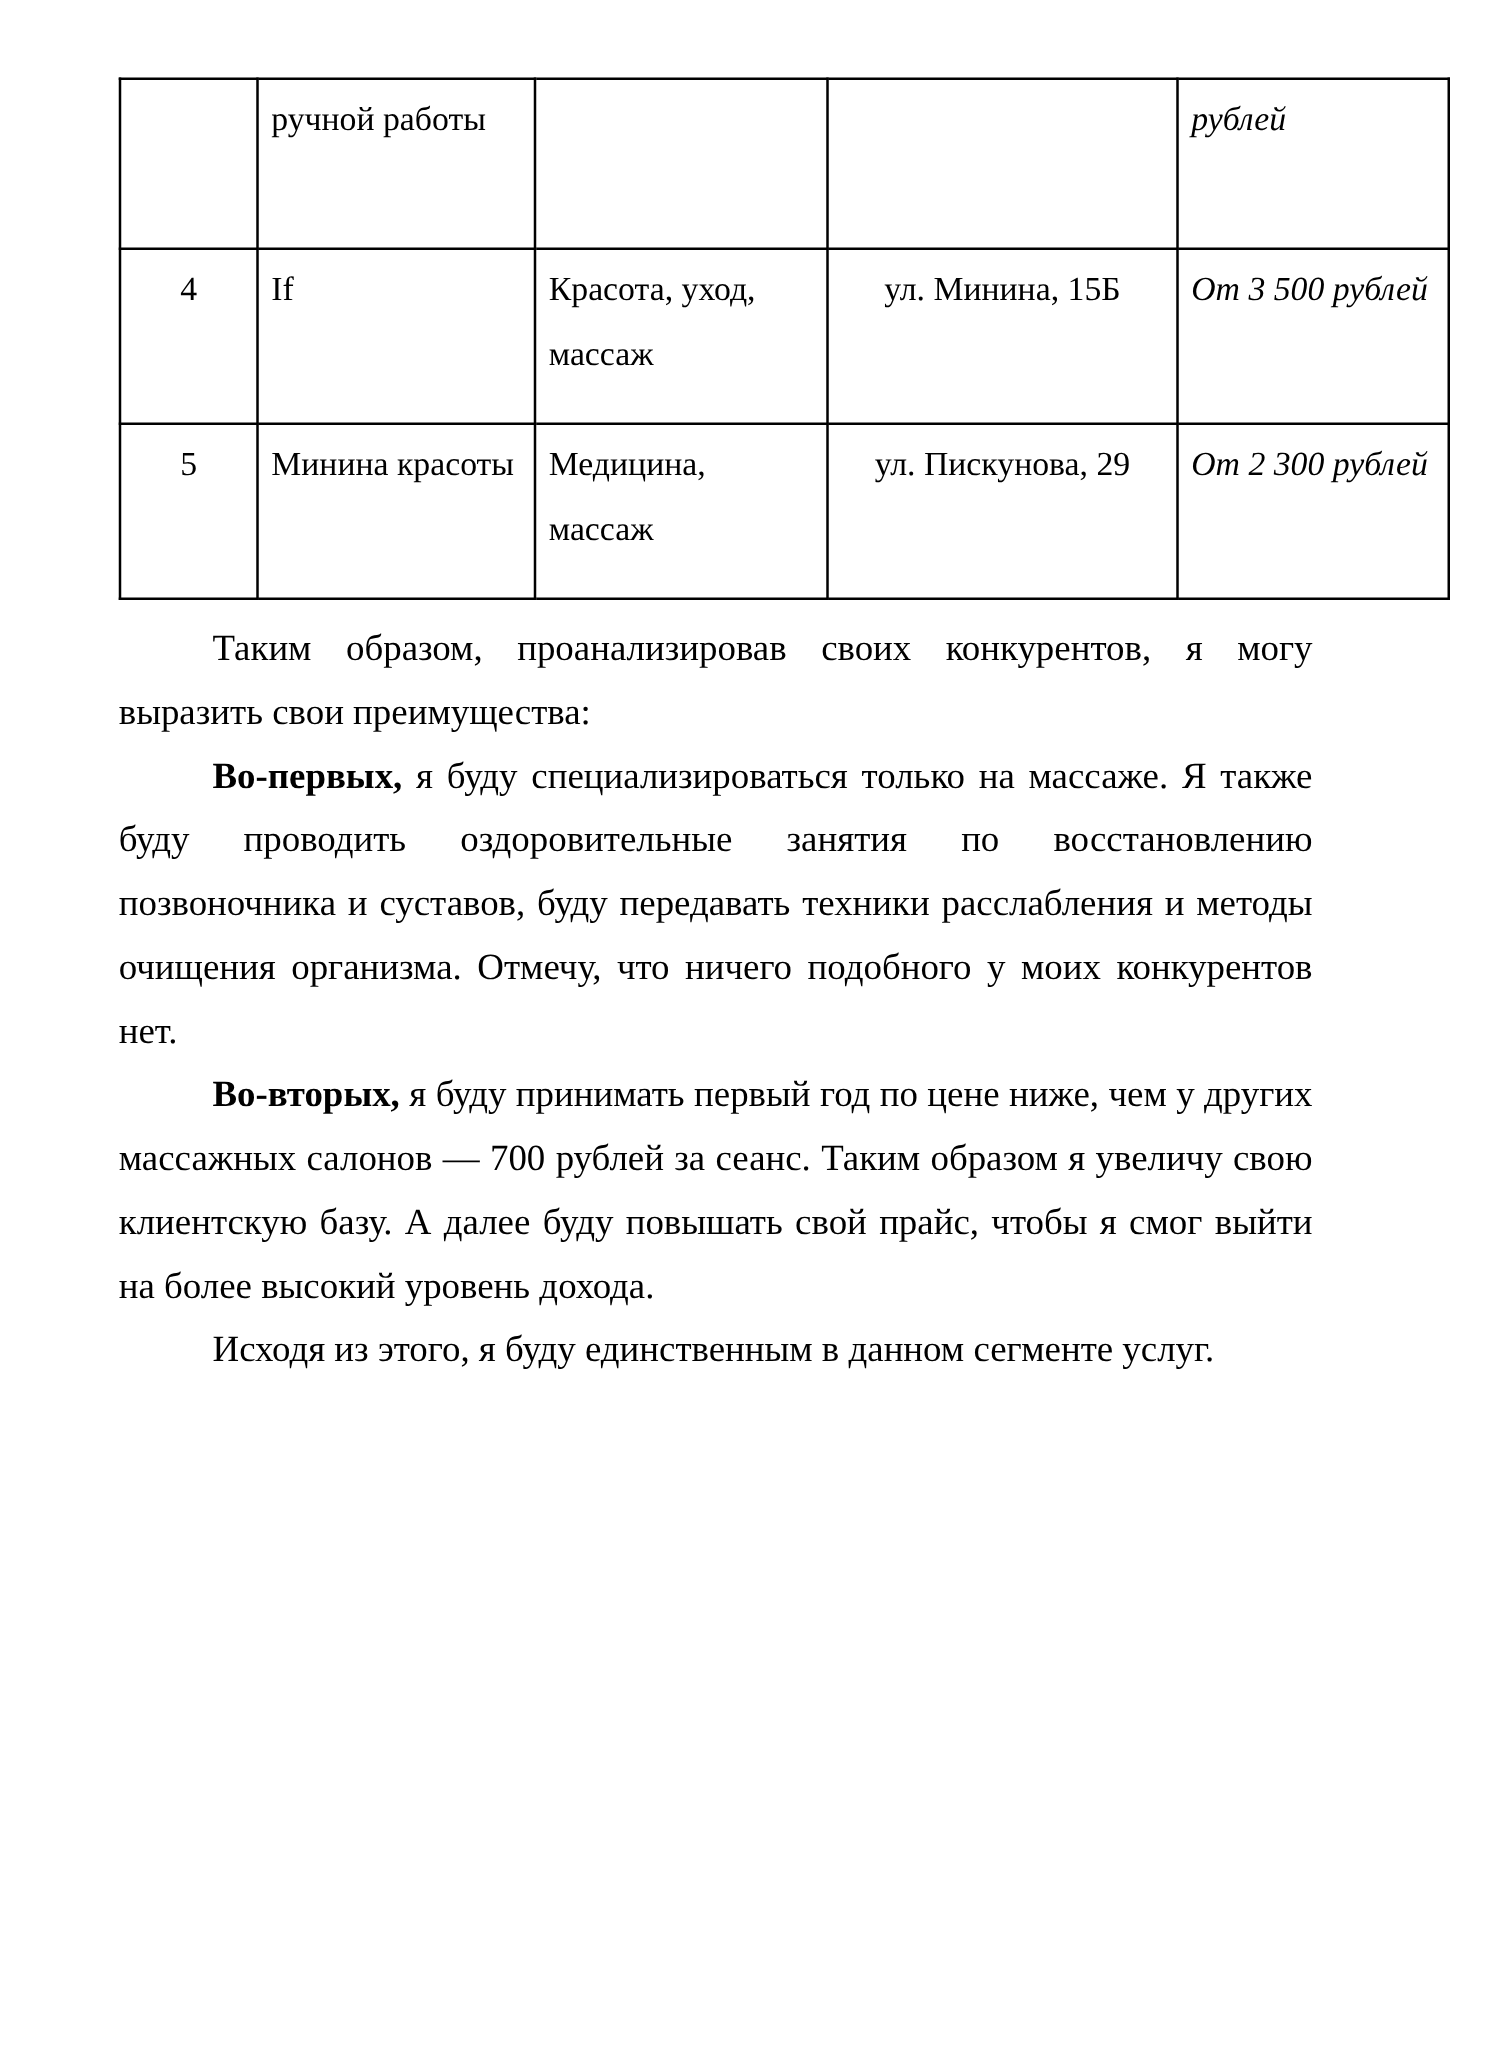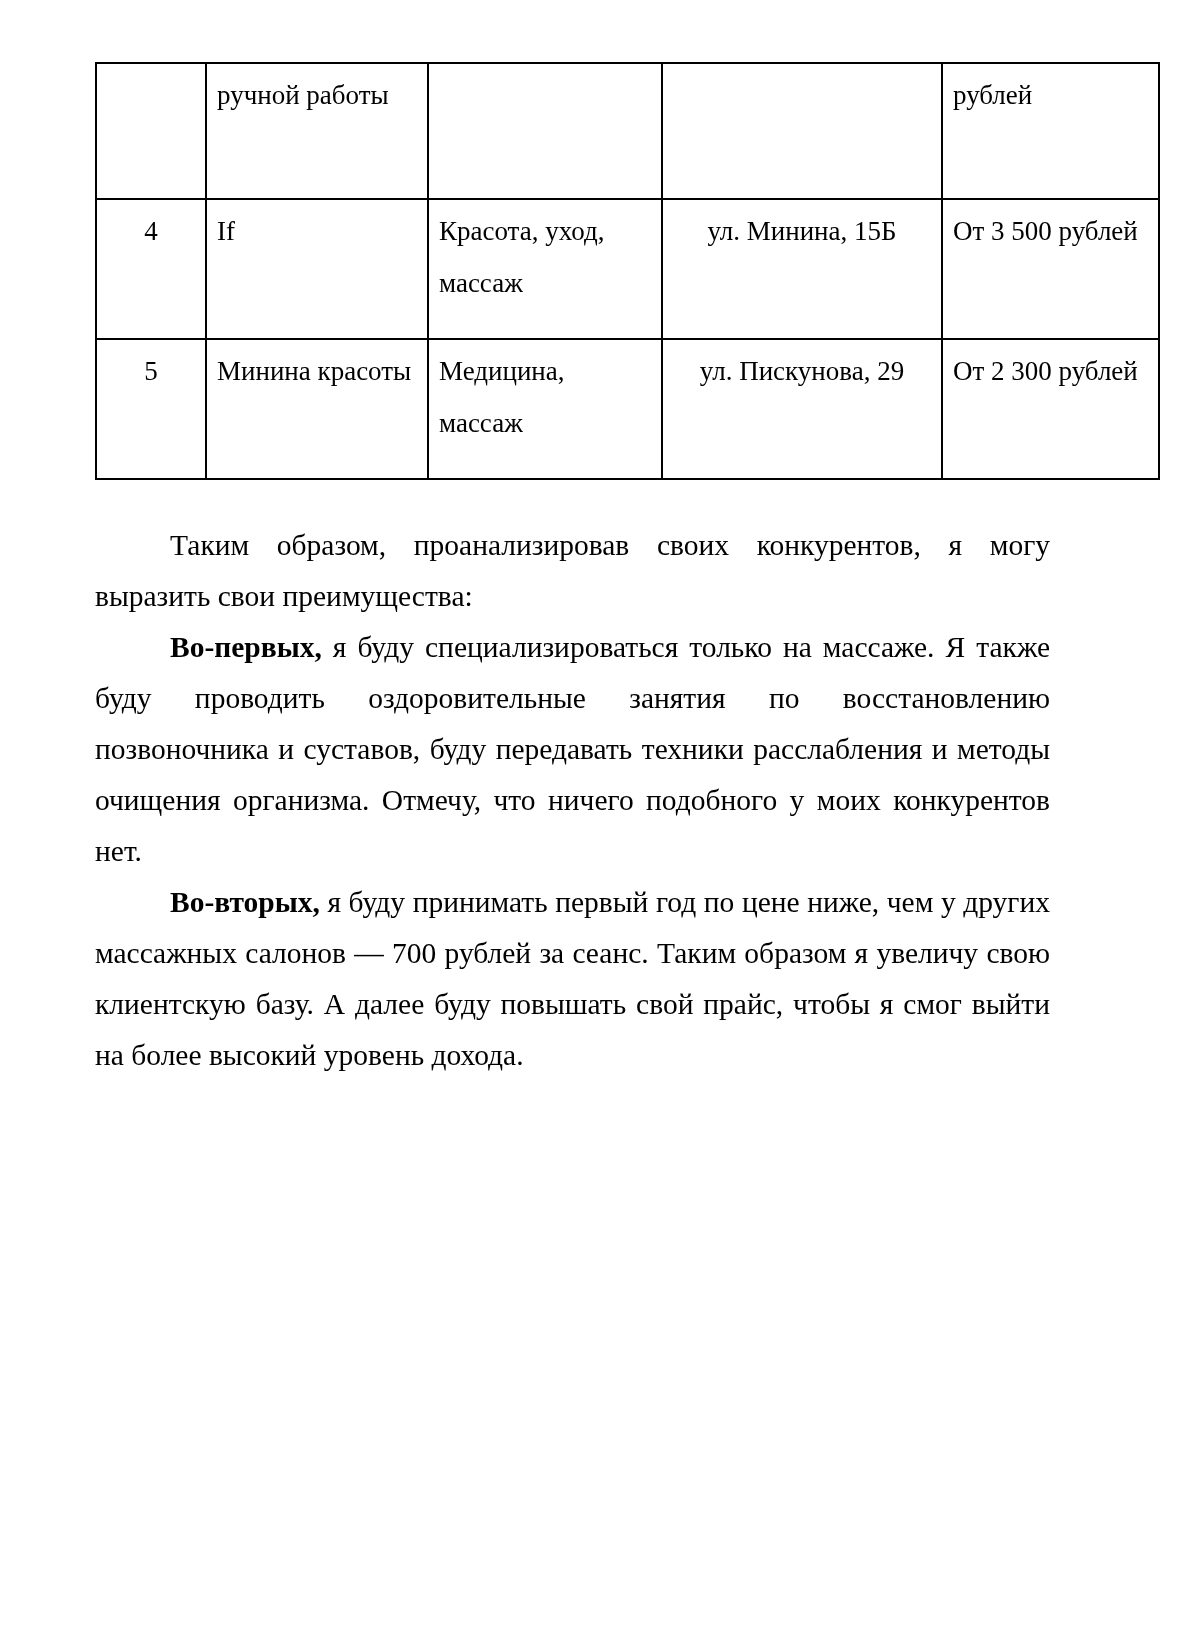--- a/index.html
+++ b/index.html
@@ -48,30 +48,30 @@
     padding: 6px 10px 10px 10px;
     font-family: "Liberation Serif", "DejaVu Serif", serif;
   }
   td.c-num {
     width: 88px;
     text-align: center;
   }
   td.c-name  { width: 200px; }
   td.c-field { width: 212px; margin-left: 26px; }
   td.c-addr  { width: 258px; text-align: center; }
-  td.c-price { width: 195px; }
+  td.c-price { width: 195px; font-style: italic; }
 
   .row-tall td   { height: 118px; }
   .row-norm td   { height: 122px; }
 
   
   .body-text {
     position: absolute;
     left: 95px;
-    top: 520px;
+    top: 494px;
     width: 955px;
   }
   p.para {
     margin: 0 0 0 0;
     font-size: 29.5px;
     line-height: 1.73;
     text-align: justify;
     text-indent: 75px;
     text-justify: inter-word;
     font-family: "Liberation Serif", "DejaVu Serif", serif;
@@ -120,16 +120,17 @@
 
   <div class="body-text">
 
     <p class="para last-line-left"><span>Таким образом, проанализировав своих конкурентов, я могу выразить свои преимущества:</span></p>
 
     <p class="para last-line-left"><span class="lead">Во-первых,</span><span> я буду специализироваться только на массаже. Я также буду проводить оздоровительные занятия по восстановлению позвоночника и суставов, буду передавать техники расслабления и методы очищения организма. Отмечу, что ничего подобного у моих конкурентов нет.</span></p>
 
     <p class="para last-line-left"><span class="lead">Во-вторых,</span><span> я буду принимать первый год по цене ниже, чем у других массажных салонов — 700 рублей за сеанс. Таким образом я увеличу свою клиентскую базу. А далее буду повышать свой прайс, чтобы я смог выйти на более высокий уровень дохода.</span></p>
 
 
+    <p class="para last-line-left"><span>Исходя из этого, я буду единственным в данном сегменте услуг.</span></p>
 
   </div>
 
 </div>
 
 </body></html>

